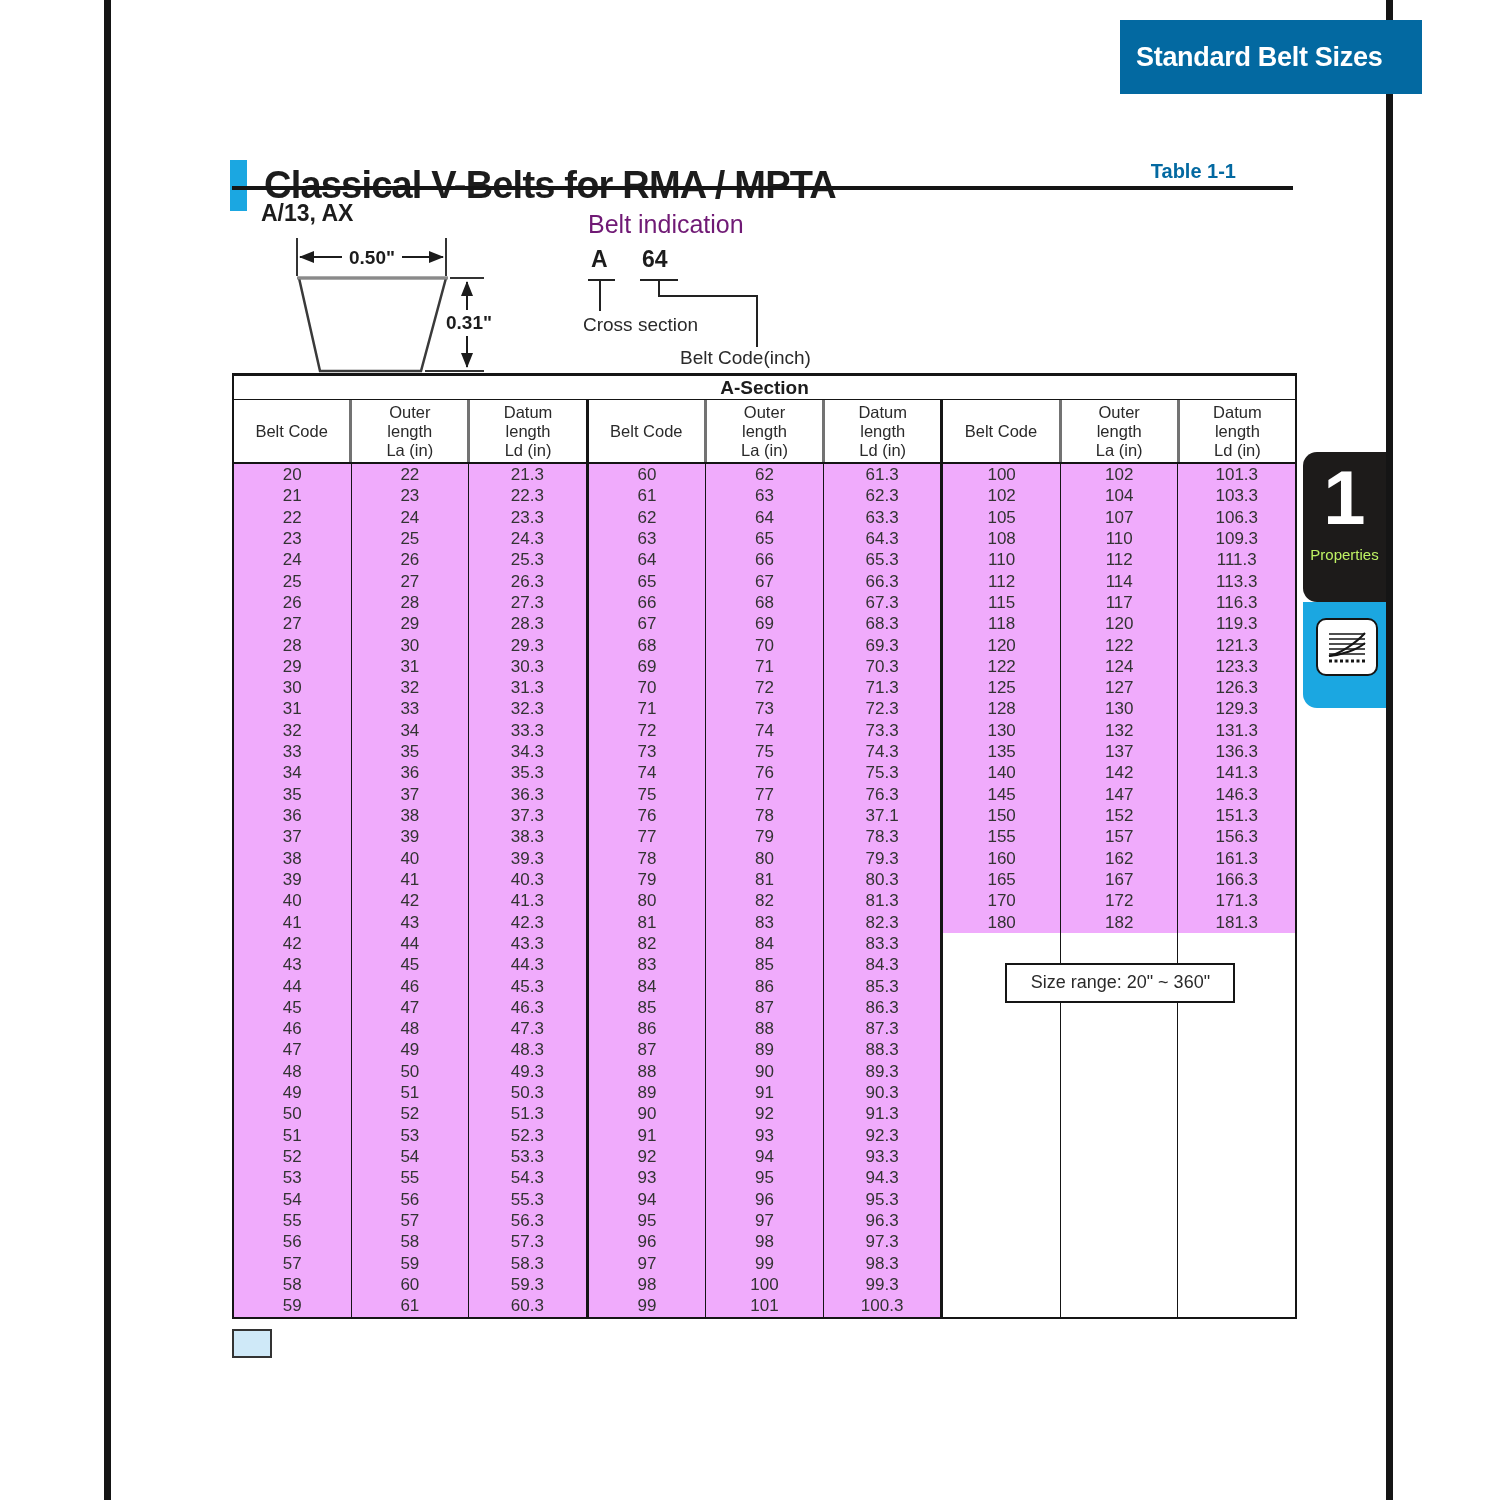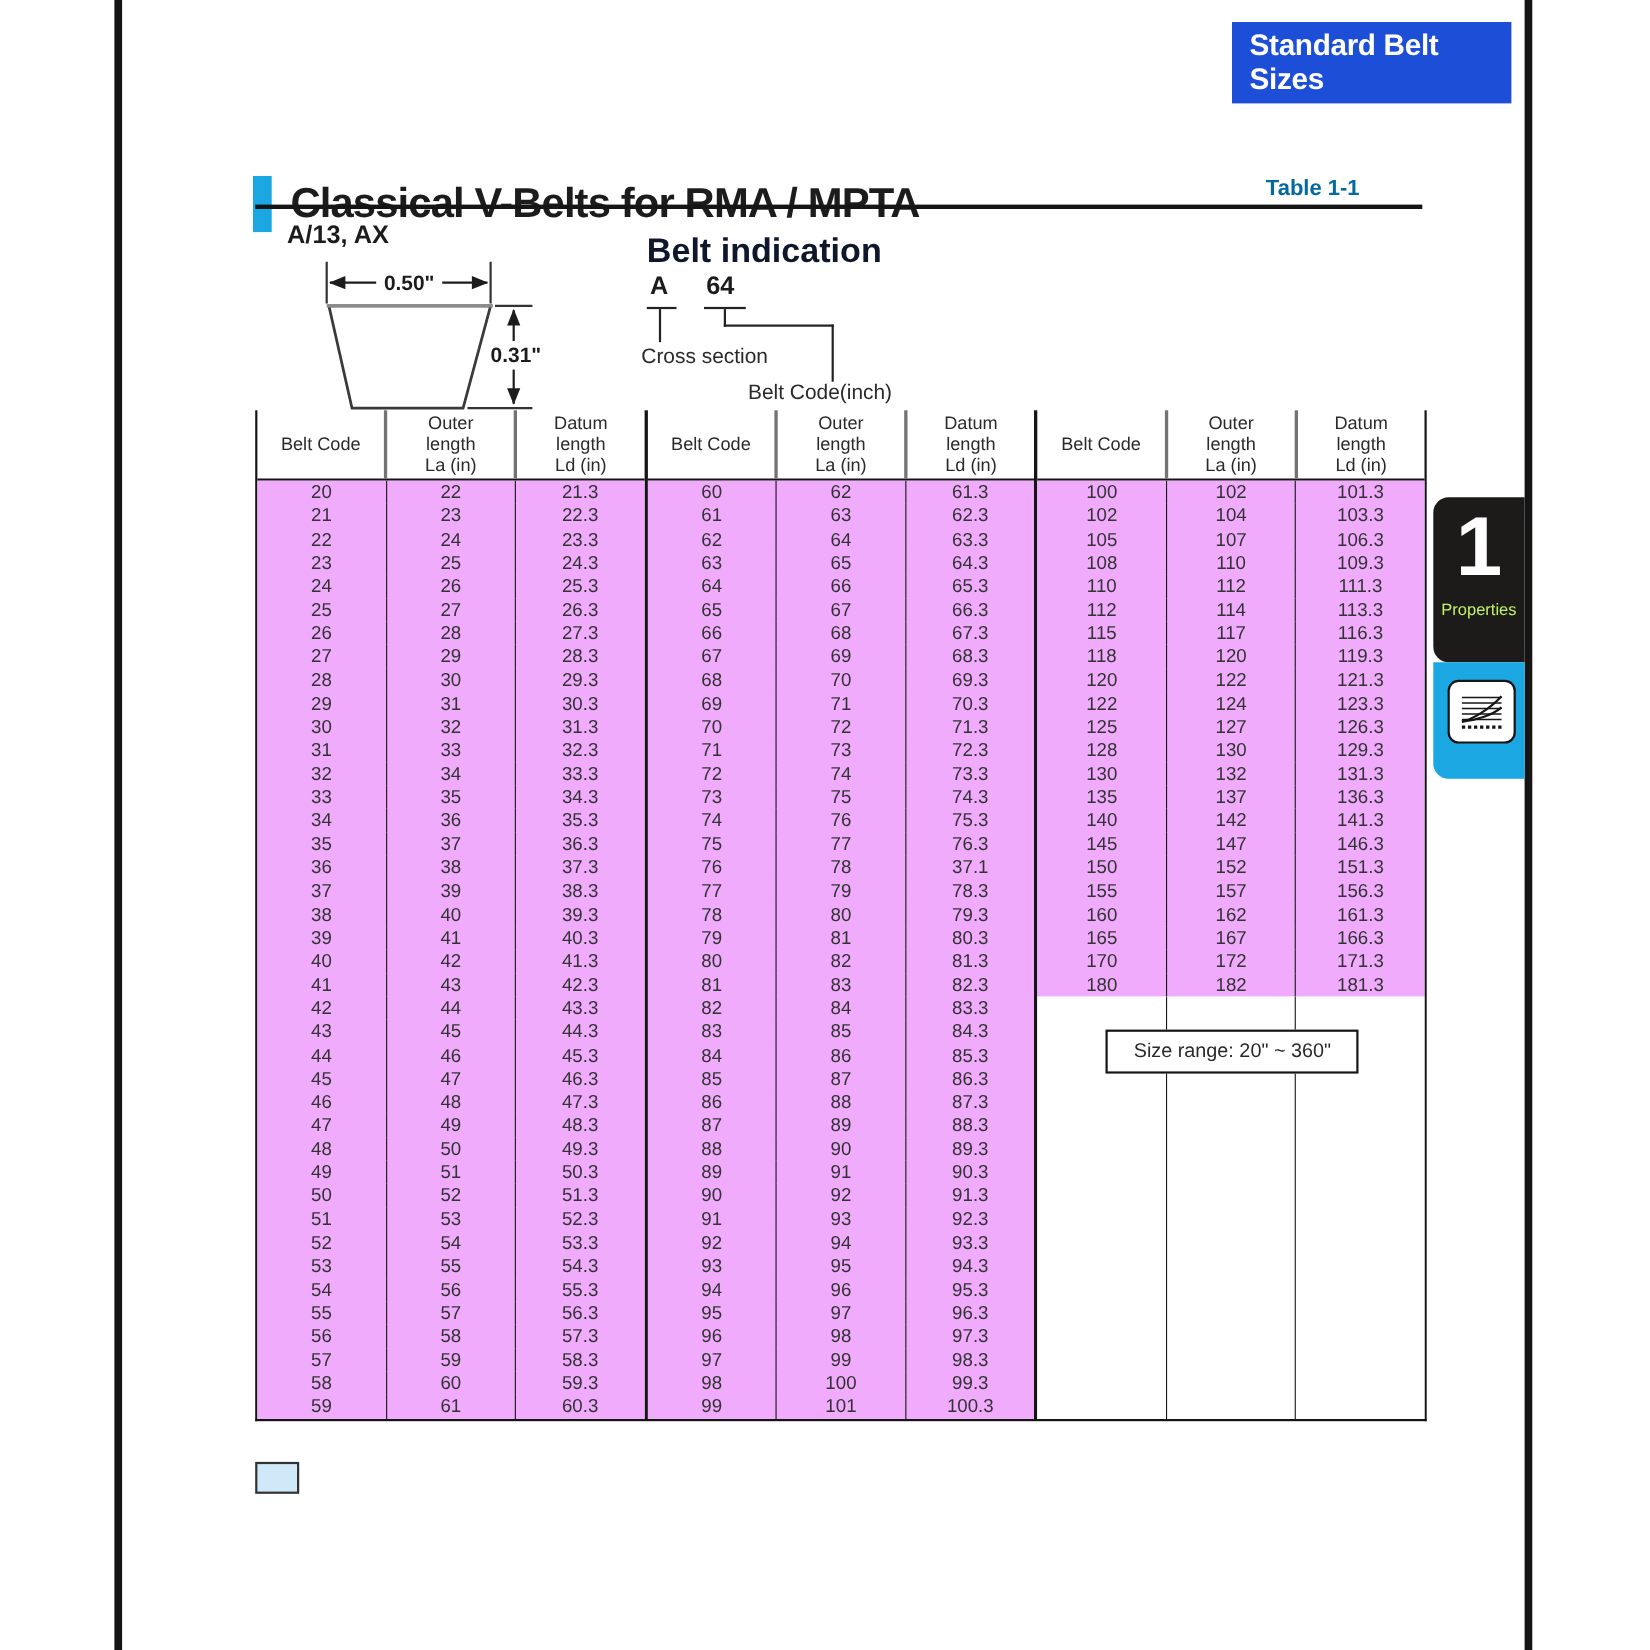--- a/index.html
+++ b/index.html
@@ -8,39 +8,39 @@
     font-family:"Liberation Sans","DejaVu Sans",sans-serif;color:#2a2a2a;
     overflow:hidden;
   }
   .abs{position:absolute;}
 
   
   #left-rule{left:104px;top:0;width:7px;height:1500px;background:#151515;}
   #right-rule{left:1386px;top:0;width:7px;height:1500px;background:#151515;}
 
   
-  #banner{left:1120px;top:20px;width:254px;height:74px;background:#1d4ed8;
+  #banner{left:1120px;top:20px;width:302px;height:74px;background:#0369a1;
     display:flex;align-items:center;}
   #banner span{color:#fff;font-weight:bold;font-size:27px;padding-left:16px;letter-spacing:-0.3px;}
 
   
   #title-row{left:230px;top:116px;display:flex;align-items:center;margin-top:44px;}
   #title-bar{width:17px;height:51px;background:#1ba7e1;}
   #page-title{margin-left:17px;font-size:38px;font-weight:bold;color:#1c1c1c;letter-spacing:-0.8px;white-space:nowrap;}
   #table-ref{left:1043px;top:160px;width:193px;text-align:right;font-weight:bold;font-size:20px;color:#0369a1;}
   #title-rule{left:232px;top:186px;width:1061px;height:4px;background:#151515;}
 
   #section-label{left:261px;top:200px;font-size:23px;font-weight:bold;color:#1c1c1c;}
 
   
   #belt-diagram{left:278px;top:232px;}
   .dim-text{font-size:19px;font-weight:bold;fill:#1c1c1c;}
 
   
-  #bi-heading{left:588px;top:210px;font-size:31px;font-weight:bold;color:#0f172a;}
+  #bi-heading{left:588px;top:210px;font-size:25px;font-weight:normal;color:#701a75;}
   #bi-a{left:591px;top:246px;font-size:23px;font-weight:bold;color:#1c1c1c;}
   #bi-64{left:642px;top:246px;font-size:23px;font-weight:bold;color:#1c1c1c;}
   .conn{background:#222;}
   #conn-a-u{left:588px;top:279px;width:27px;height:2px;}
   #conn-a-v{left:599px;top:281px;width:2px;height:30px;}
   #conn-64-u{left:640px;top:279px;width:38px;height:2px;}
   #conn-64-v1{left:658px;top:281px;width:2px;height:16px;}
   #conn-64-h{left:658px;top:295px;width:100px;height:2px;}
   #conn-64-v2{left:756px;top:295px;width:2px;height:52px;}
   #bi-cross{left:583px;top:314px;font-size:19px;color:#2a2a2a;}
@@ -131,20 +131,21 @@
 <div class="abs conn" id="conn-a-u"></div>
 <div class="abs conn" id="conn-a-v"></div>
 <div class="abs conn" id="conn-64-u"></div>
 <div class="abs conn" id="conn-64-v1"></div>
 <div class="abs conn" id="conn-64-h"></div>
 <div class="abs conn" id="conn-64-v2"></div>
 <div class="abs" id="bi-cross">Cross section</div>
 <div class="abs" id="bi-code">Belt Code(inch)</div>
 
 <div class="abs" id="belt-table">
+  <div id="asection">A-Section</div>
   <div id="groups">
       <div class="tgroup">
         <div class="thead">
           <div class="th">Belt Code</div>
           <div class="th">Outer
 length
 La (in)</div>
           <div class="th">Datum
 length
 Ld (in)</div>

